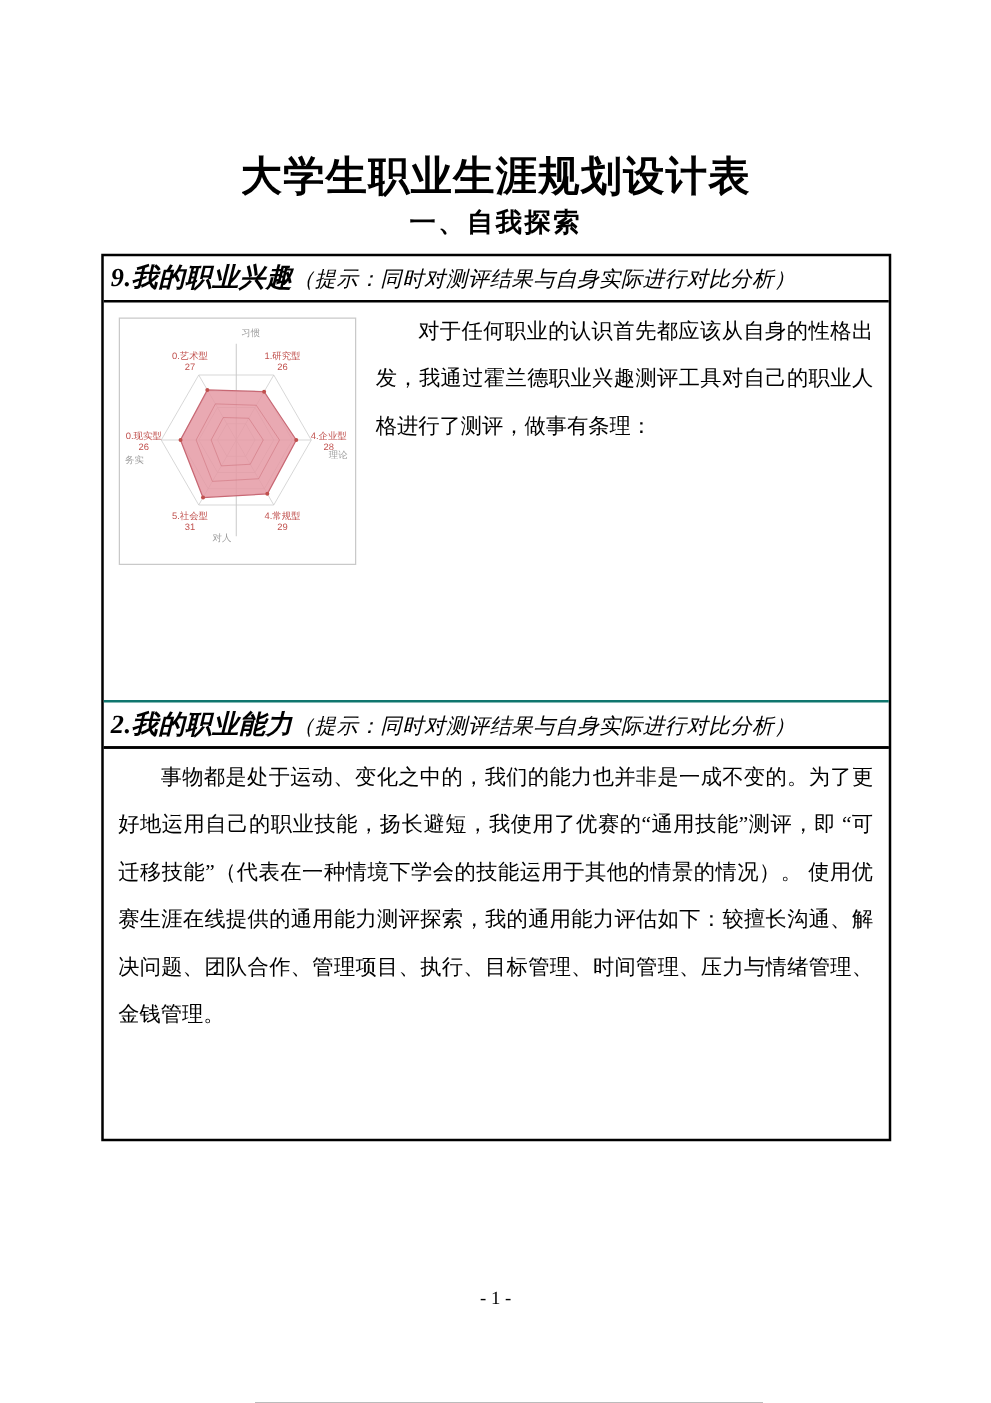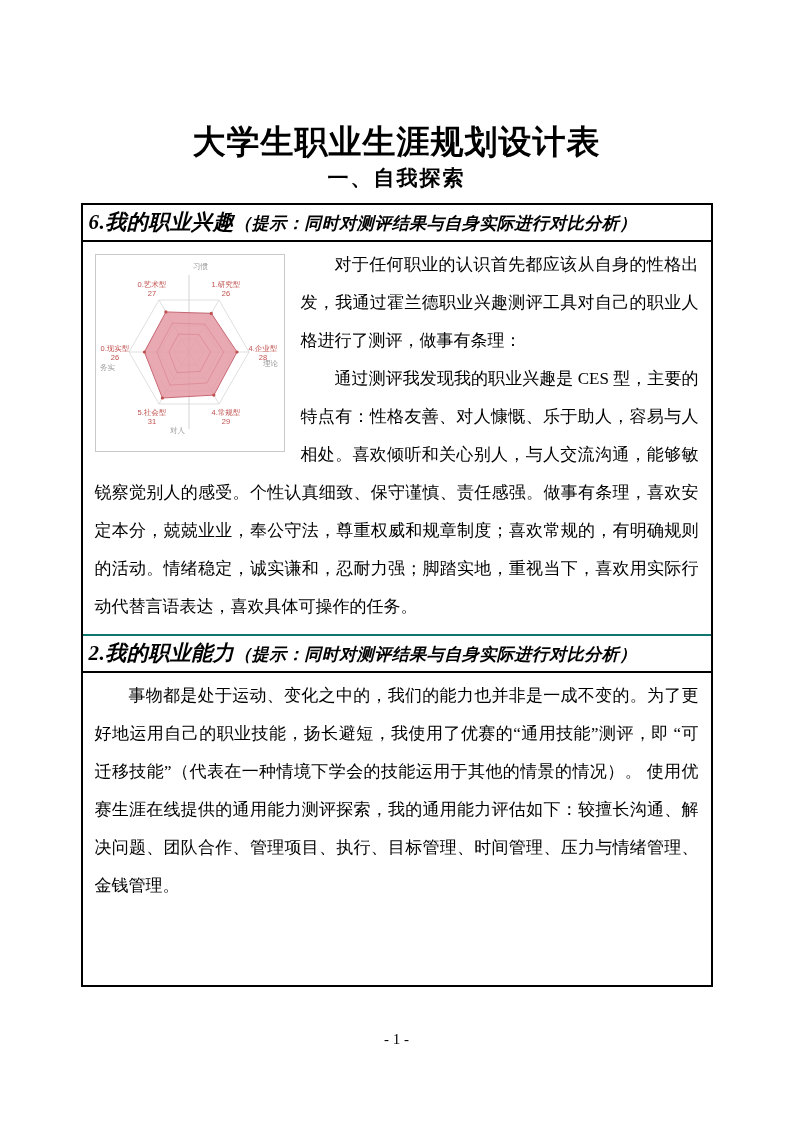--- a/index.html
+++ b/index.html
@@ -35,21 +35,21 @@
   }
   .row-header{
     border-bottom:2px solid #000;
     padding:3px 6px 4px 6px;
     font-weight:bold;
     font-style:italic;
     white-space:nowrap;
     letter-spacing:0.5px;
   }
   .row-header .h-label{font-size:21px;}
-  .row-header .h-hint{font-size:17px;font-weight:bold;}
+  .row-header .h-hint{font-size:17px;font-weight:normal;}
   .row-body{
     padding:4px 12px 8px 12px;
     font-size:17px;
     line-height:38px;
     text-align:justify;
   }
   .row-body-1{min-height:306px;}
   .row-body-2{min-height:300px;border-top:2px solid #000;margin-top:-2px;}
   .row-header-2{border-top:2px solid #0f766e;border-bottom:2px solid #000;}
   .row-body p{margin:0;text-indent:2em;}
@@ -73,21 +73,21 @@
 <body>
 
 <div class="page">
 
   <div class="doc-title">大学生职业生涯规划设计表</div>
   <div class="doc-subtitle">一、自我探索</div>
 
   <div class="main-table">
 
     <div class="row-header">
-      <span class="h-label">6.我的职业兴趣</span><span class="h-hint">（提示：同时对测评结果与自身实际进行对比分析）</span>
+      <span class="h-label">9.我的职业兴趣</span><span class="h-hint">（提示：同时对测评结果与自身实际进行对比分析）</span>
     </div>
 
     <div class="row-body row-body-1">
       <div class="chart-box">
         <svg width="186" height="194" viewBox="0 0 186 194">
             <polygon points="108.0,97.0 100.5,84.0 85.5,84.0 78.0,97.0 85.5,110.0 100.5,110.0" fill="none" stroke="#c9c9c9" stroke-width="0.6"></polygon>
             <polygon points="123.0,97.0 108.0,71.0 78.0,71.0 63.0,97.0 78.0,123.0 108.0,123.0" fill="none" stroke="#c9c9c9" stroke-width="0.6"></polygon>
             <polygon points="138.0,97.0 115.5,58.0 70.5,58.0 48.0,97.0 70.5,136.0 115.5,136.0" fill="none" stroke="#c9c9c9" stroke-width="0.6"></polygon>
             <polygon points="153.0,97.0 123.0,45.0 63.0,45.0 33.0,97.0 63.0,149.0 123.0,149.0" fill="none" stroke="#c9c9c9" stroke-width="0.6"></polygon>
             <line x1="93" y1="97" x2="153" y2="97" stroke="#c9c9c9" stroke-width="0.6"></line>
@@ -118,21 +118,20 @@
             <text x="55.999999999999964" y="169.08587988004842" fill="#c0504d" font-size="7.5" text-anchor="middle" font-family="&quot;Liberation Sans&quot;,sans-serif">31</text>
             <text x="130" y="160.08587988004845" fill="#c0504d" font-size="7.5" text-anchor="middle" font-family="&quot;Liberation Sans&quot;,sans-serif">4.常规型</text>
             <text x="130" y="169.08587988004845" fill="#c0504d" font-size="7.5" text-anchor="middle" font-family="&quot;Liberation Sans&quot;,sans-serif">29</text>
             <text x="97" y="14" fill="#9a9a9a" font-size="7.5" text-anchor="start" font-family="&quot;Liberation Sans&quot;,sans-serif">习惯</text>
             <text x="89" y="178" fill="#9a9a9a" font-size="7.5" text-anchor="end" font-family="&quot;Liberation Sans&quot;,sans-serif">对人</text>
             <text x="4" y="115" fill="#9a9a9a" font-size="7.5" text-anchor="start" font-family="&quot;Liberation Sans&quot;,sans-serif">务实</text>
             <text x="182" y="111" fill="#9a9a9a" font-size="7.5" text-anchor="end" font-family="&quot;Liberation Sans&quot;,sans-serif">理论</text>
           </svg>
       </div>
       <p>对于任何职业的认识首先都应该从自身的性格出发，我通过霍兰德职业兴趣测评工具对自己的职业人格进行了测评，做事有条理：</p>
-      <p>通过测评我发现我的职业兴趣是 CES 型，主要的特点有：性格友善、对人慷慨、乐于助人，容易与人相处。喜欢倾听和关心别人，与人交流沟通，能够敏锐察觉别人的感受。个性认真细致、保守谨慎、责任感强。做事有条理，喜欢安定本分，兢兢业业，奉公守法，尊重权威和规章制度；喜欢常规的，有明确规则的活动。情绪稳定，诚实谦和，忍耐力强；脚踏实地，重视当下，喜欢用实际行动代替言语表达，喜欢具体可操作的任务。</p>
     </div>
 
     <div class="row-header row-header-2">
       <span class="h-label">2.我的职业能力</span><span class="h-hint">（提示：同时对测评结果与自身实际进行对比分析）</span>
     </div>
 
     <div class="row-body row-body-2">
       <p>事物都是处于运动、变化之中的，我们的能力也并非是一成不变的。为了更好地运用自己的职业技能，扬长避短，我使用了优赛的“通用技能”测评，即 “可迁移技能”（代表在一种情境下学会的技能运用于其他的情景的情况）。 使用优赛生涯在线提供的通用能力测评探索，我的通用能力评估如下：较擅长沟通、解决问题、团队合作、管理项目、执行、目标管理、时间管理、压力与情绪管理、金钱管理。</p>
     </div>
 

